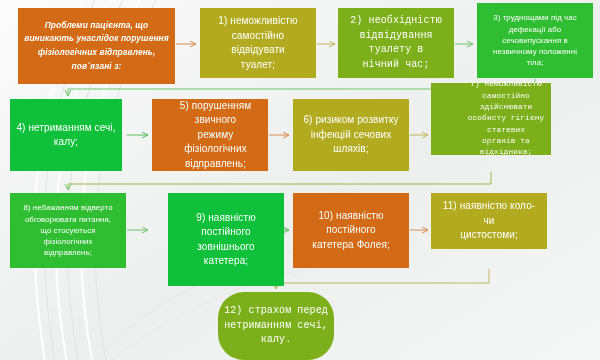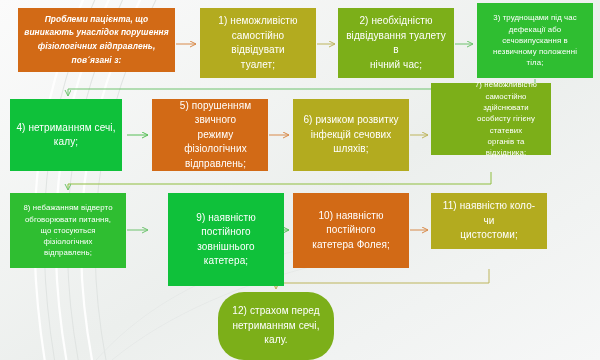--- a/index.html
+++ b/index.html
@@ -26,26 +26,26 @@
   .node .txt{display:block;width:100%;}
   .title-node{
     font-style:italic;font-weight:bold;font-size:8.4px;line-height:1.62;
   }
   .n{font-size:10px;}
   .n-sm{font-size:7.8px;}
 
   
   .c-orange{background:#D26A16;}
   .c-olive{background:#B3AB1F;}
-  .c-yellowgreen{background:#7CAF19;}
+  .c-yellowgreen{background:#7CAF19;font-family:Liberation Mono, monospace;}
   .c-green{background:#2FBE31;}
   .c-green-bright{background:#0FC13A;}
 
   
-  #node-title{left:18px;top:8px;width:157px;height:64px;}
+  #node-title{left:18px;top:8px;width:157px;height:76px;}
   #node-1{left:200px;top:8px;width:116px;height:70px;}
   #node-2{left:338px;top:8px;width:116px;height:70px;}
   #node-3{left:477px;top:3px;width:116px;height:75px;}
 
   #node-4{left:10px;top:99px;width:112px;height:72px;}
   #node-5{left:152px;top:99px;width:116px;height:72px;padding-left:17px;}
   #node-6{left:293px;top:99px;width:116px;height:72px;}
   #node-7{left:431px;top:83px;width:120px;height:72px;padding-left:36px;}
 
   #node-8{left:10px;top:193px;width:116px;height:75px;text-align:center;}

